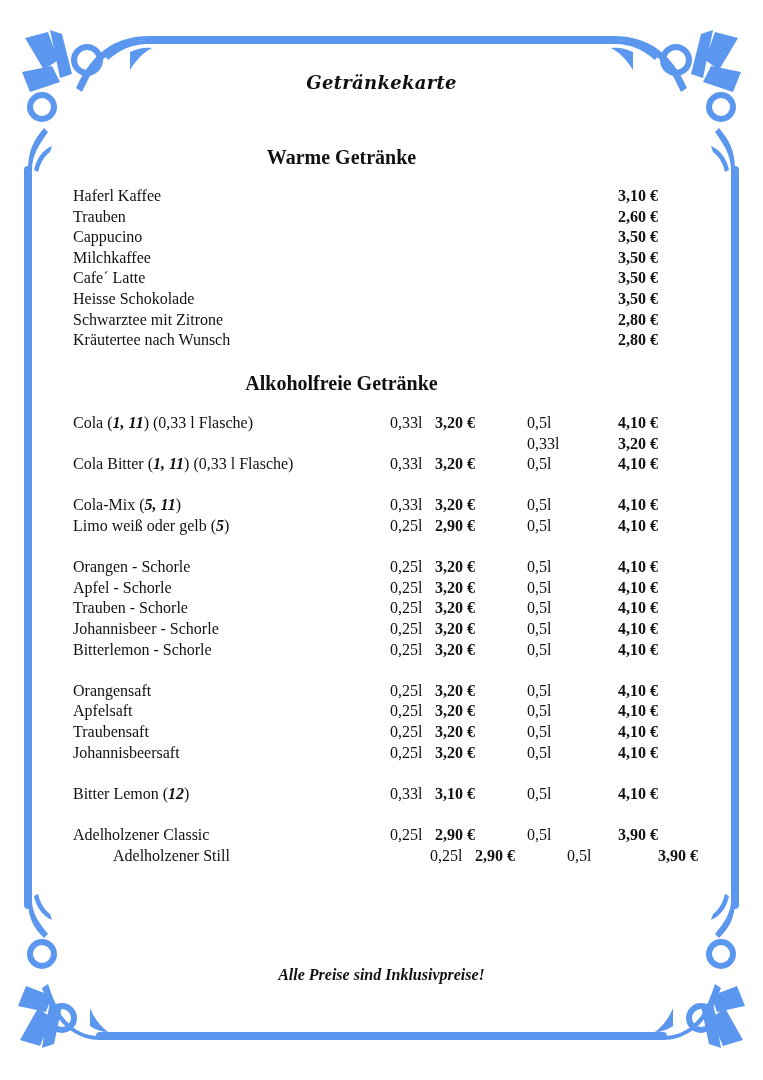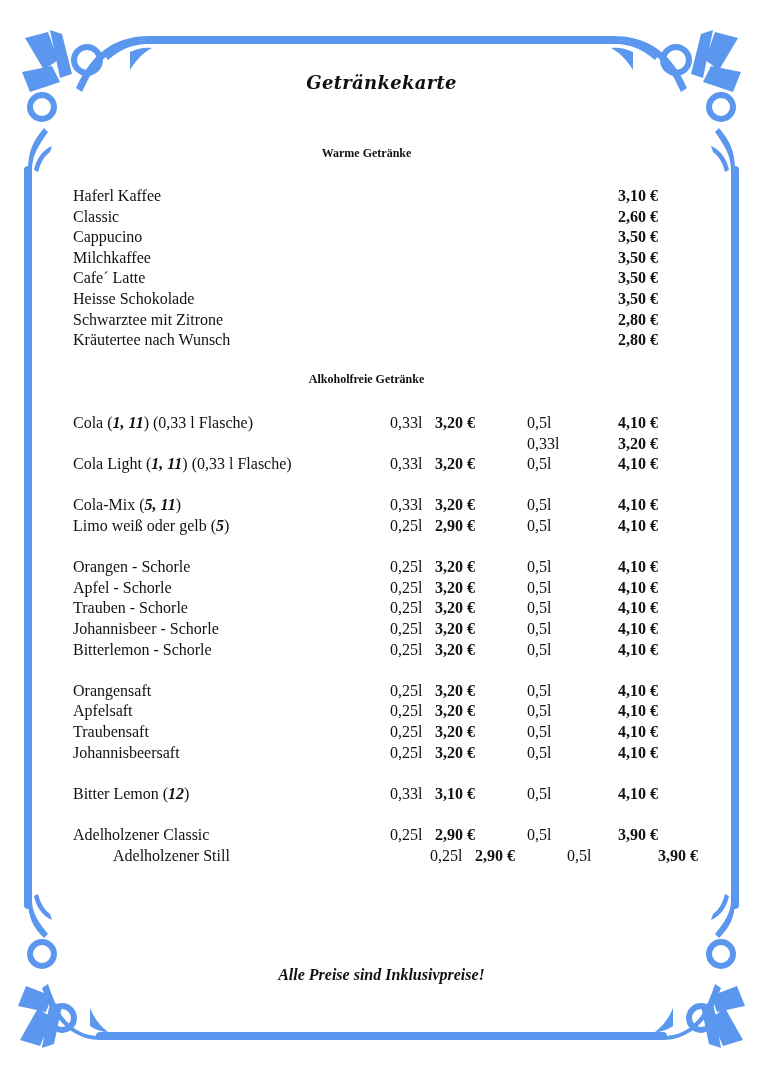--- a/index.html
+++ b/index.html
@@ -1,19 +1,19 @@
 <!DOCTYPE html>
 <html><head>
 <meta charset="utf-8">
 <style>
   html,body{margin:0;padding:0;background:#fff;}
   body{width:763px;height:1080px;position:relative;overflow:hidden;font-family:"Liberation Serif","DejaVu Serif",serif;color:#111;}
   .frame{position:absolute;left:0;top:0;width:763px;height:1080px;pointer-events:none;}
   .title{position:absolute;left:0;width:763px;top:72px;text-align:center;font-size:18px;font-weight:bold;font-style:italic;letter-spacing:0.3px;font-family:"DejaVu Serif",serif;}
-  .section-title{position:absolute;left:0;width:683px;text-align:center;font-size:12px;font-weight:bold;padding-left:25px;}
+  .section-title{position:absolute;left:0;width:683px;text-align:center;font-size:20px;font-weight:bold;}
   .row{position:absolute;left:73px;width:600px;height:20.6px;font-size:16px;line-height:20.6px;}
   .row span{position:absolute;top:0;white-space:nowrap;}
   .name{left:0;}
   .vol1{left:317px;}
   .p1{left:362px;font-weight:bold;}
   .vol2{left:454px;}
   .p2{left:545px;font-weight:bold;}
   .pw{left:545px;font-weight:bold;}
   .footer{position:absolute;left:0;width:763px;top:966px;text-align:center;font-size:16px;font-weight:bold;font-style:italic;}
   i b, b i{font-style:italic;font-weight:bold;}
@@ -88,21 +88,21 @@
 <div class="title">Getränkekarte</div>
 
 <div class="section-title" style="top:146px;">Warme Getränke</div>
 
 <div id="warm-list">
     <div class="row" style="top: 186px;">
       <span class="name">Haferl Kaffee</span>
       <span class="pw">3,10 €</span>
     </div>
     <div class="row" style="top: 206.6px;">
-      <span class="name">Classic</span>
+      <span class="name">Trauben</span>
       <span class="pw">2,60 €</span>
     </div>
     <div class="row" style="top: 227.2px;">
       <span class="name">Cappucino</span>
       <span class="pw">3,50 €</span>
     </div>
     <div class="row" style="top: 247.8px;">
       <span class="name">Milchkaffee</span>
       <span class="pw">3,50 €</span>
     </div>
@@ -134,21 +134,21 @@
       <span class="vol2">0,5l</span>
       <span class="p2">4,10 €</span>
     </div>
     <div class="row" style="top: 433.6px;">
       <span class="vol1"></span>
       <span class="p1"></span>
       <span class="vol2">0,33l</span>
       <span class="p2">3,20 €</span>
     </div>
     <div class="row" style="top: 454.2px;">
-      <span class="name"><span style="position:static">Cola Light</span> (<b><i>1, 11</i></b>)<span style="position:static"> (0,33 l Flasche)</span></span>
+      <span class="name"><span style="position:static">Cola Bitter</span> (<b><i>1, 11</i></b>)<span style="position:static"> (0,33 l Flasche)</span></span>
       <span class="vol1">0,33l</span>
       <span class="p1">3,20 €</span>
       <span class="vol2">0,5l</span>
       <span class="p2">4,10 €</span>
     </div>
     <div class="row" style="top: 495.4px;">
       <span class="name"><span style="position:static">Cola-Mix</span> (<b><i>5, 11</i></b>)</span>
       <span class="vol1">0,33l</span>
       <span class="p1">3,20 €</span>
       <span class="vol2">0,5l</span>

